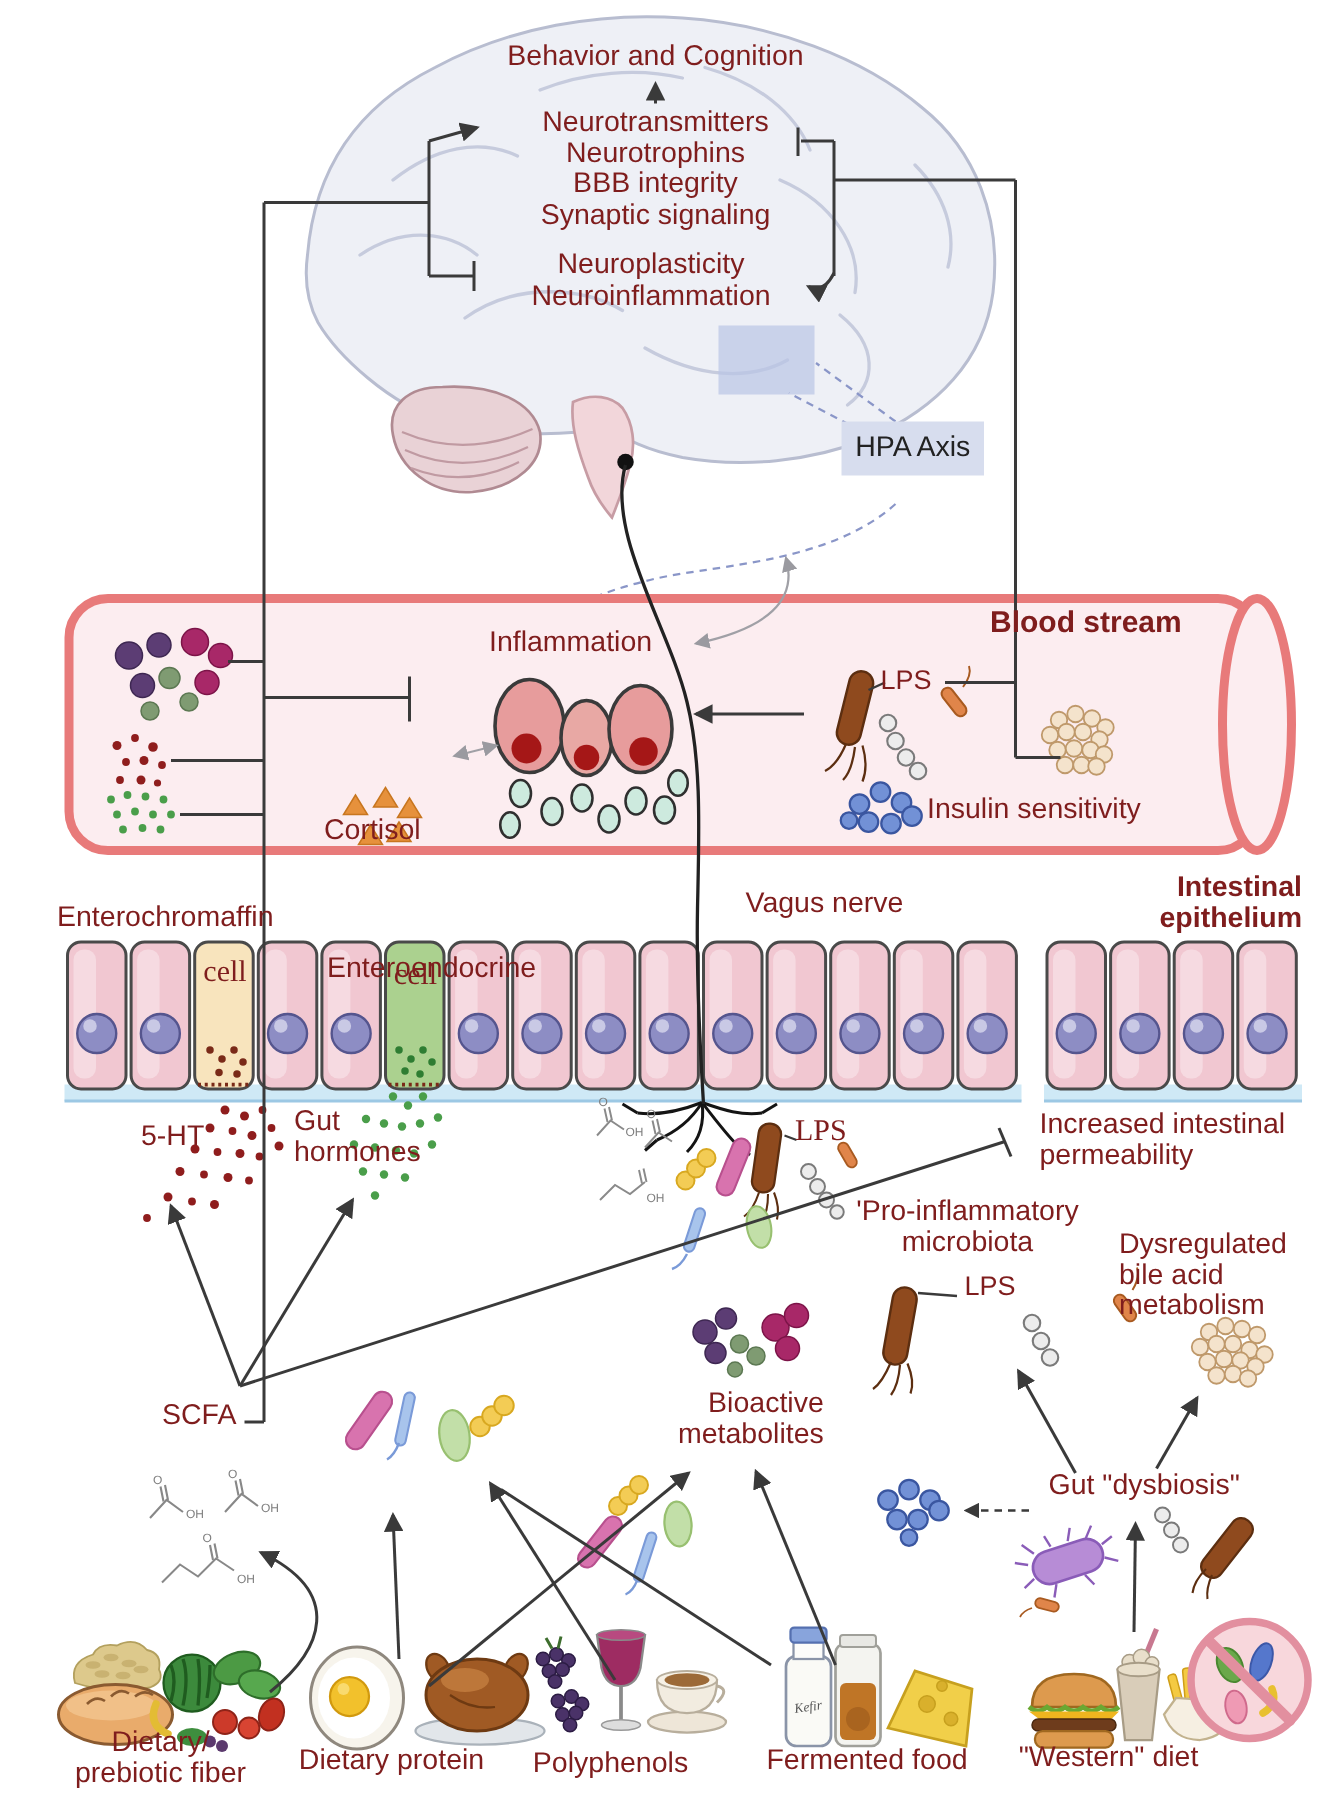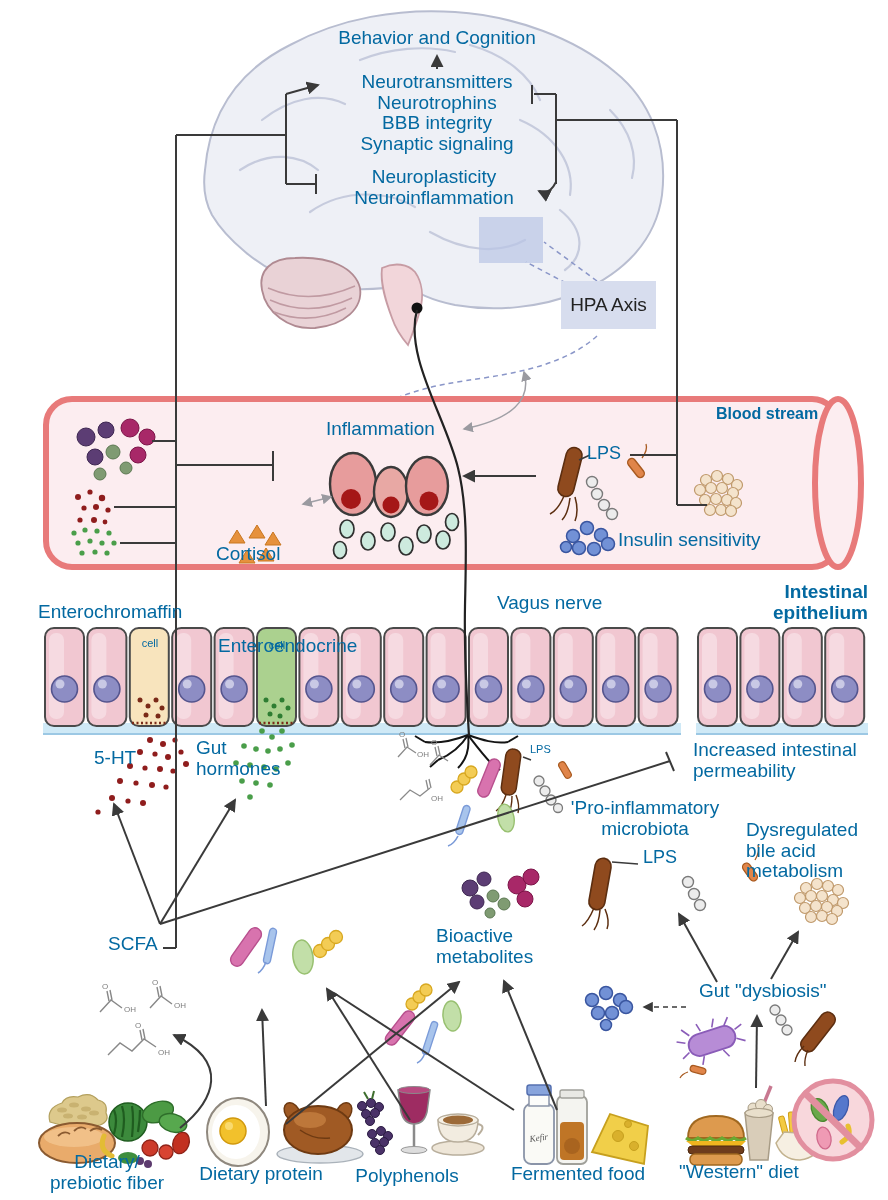--- a/index.html
+++ b/index.html
@@ -1,26 +1,26 @@
 <!DOCTYPE html>
 <html><head>
 <meta charset="utf-8">
 <style>
   html,body{margin:0;padding:0;background:#ffffff;}
   #fig{position:relative;width:888px;height:1200px;background:#ffffff;
        font-family:"Liberation Sans",sans-serif;overflow:hidden;}
   #art{position:absolute;left:0;top:0;}
-  .L{position:absolute;font-size:19px;line-height:1.08;color:#0369a1;
+  .L{position:absolute;font-size:19px;line-height:1.08;color:#7f1d1d;
      white-space:pre-line;}
   .c{transform:translateX(-50%);text-align:center;}
   .r{text-align:right;}
   .b{font-weight:bold;}
   .s18{font-size:18px;}
-  .s17{font-size:11px;}
-  #hpaBox{position:absolute;left:561px;top:281px;width:95px;height:48px;
+  .s17{font-size:20px;font-family:Liberation Serif, serif;}
+  #hpaBox{position:absolute;left:561px;top:281px;width:95px;height:36px;
      background:#d7ddee;display:flex;align-items:center;justify-content:center;
      font-size:19px;color:#222;}
   .chem{font-size:8px;fill:#7e7e7e;font-family:"Liberation Sans",sans-serif;}
   .kef{font-size:9px;font-style:italic;fill:#555;font-family:"Liberation Serif",serif;}
 </style>
 </head>
 <body>
 
 <div id="fig">
 <svg id="art" width="888" height="1200" viewBox="0 0 888 1200">
@@ -658,21 +658,21 @@
 <div class="L c" style="left:437px;top:72px;">Neurotransmitters
 Neurotrophins
 BBB integrity
 Synaptic signaling</div>
 <div class="L c" style="left:434px;top:167px;">Neuroplasticity
 Neuroinflammation</div>
 <div id="hpaBox">
       <span>HPA Axis</span>
     </div>
 
-<div class="L b" style="left:716px;top:405px;font-size:16px;">Blood stream</div>
+<div class="L b" style="left:660px;top:405px;font-size:20px;">Blood stream</div>
 <div class="L" style="left:326px;top:419px;">Inflammation</div>
 <div class="L" style="left:216px;top:496px;margin-top:48px;">Cortisol</div>
 <div class="L s18" style="left:587px;top:444px;">LPS</div>
 <div class="L" style="left:618px;top:530px;">Insulin sensitivity</div>
 
 <div class="L" style="left:497px;top:593px;">Vagus nerve</div>
 <div class="L" style="left:38px;top:602px;">Enterochromaffin</div>
 <div class="L c s17" style="left:150px;top:638px;">cell</div>
 <div class="L" style="left:218px;top:608px;margin-top:28px;">Enteroendocrine</div>
 <div class="L c s17" style="left:277px;top:640px;">cell</div>
@@ -684,21 +684,21 @@
 <div class="L" style="left:196px;top:738px;">Gut
 hormones</div>
 <div class="L s17" style="left:530px;top:744px;">LPS</div>
 
 <div class="L c" style="left:645px;top:798px;">'Pro-inflammatory
 microbiota</div>
 <div class="L s18" style="left:643px;top:848px;">LPS</div>
 <div class="L" style="left:746px;top:820px;">Dysregulated
 bile acid
 metabolism</div>
-<div class="L" style="left:436px;top:926px;">Bioactive
+<div class="L" style="left:452px;top:926px;text-align:right;">Bioactive
 metabolites</div>
 <div class="L" style="left:108px;top:934px;">SCFA</div>
 <div class="L" style="left:699px;top:981px;">Gut "dysbiosis"</div>
 
 <div class="L c" style="left:107px;top:1152px;">Dietary/
 prebiotic fiber</div>
 <div class="L c" style="left:261px;top:1164px;">Dietary protein</div>
 <div class="L c" style="left:407px;top:1166px;">Polyphenols</div>
 <div class="L c" style="left:578px;top:1164px;">Fermented food</div>
 <div class="L c" style="left:739px;top:1162px;">"Western" diet</div>

